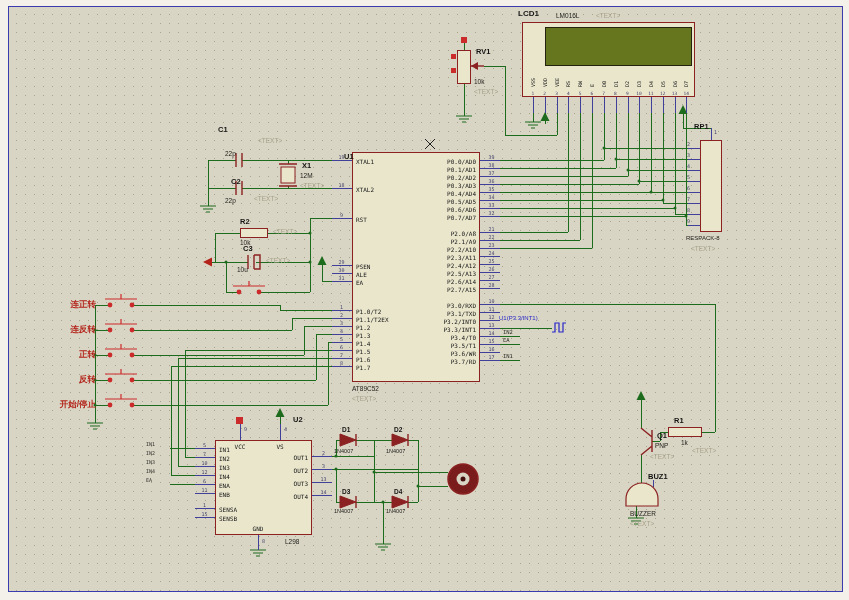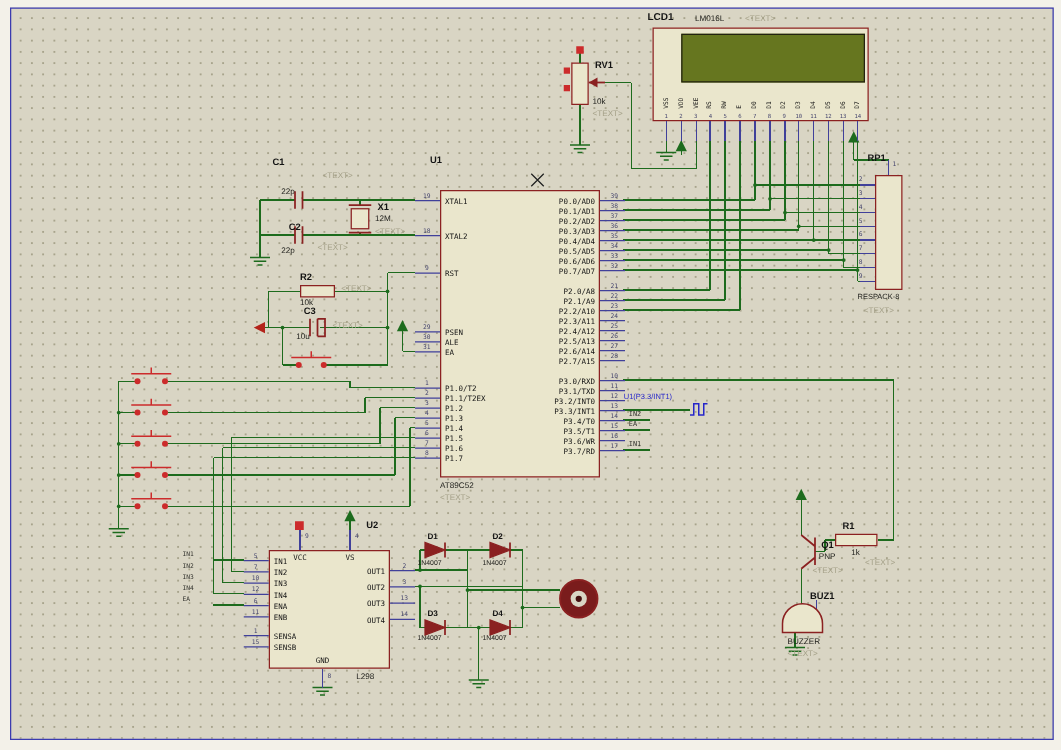--- a/index.html
+++ b/index.html
@@ -565,40 +565,48 @@
       <div class="rpnum">3</div>
       <div class="rpnum">4</div>
       <div class="rpnum">5</div>
       <div class="rpnum">6</div>
       <div class="rpnum">7</div>
       <div class="rpnum">8</div>
       <div class="rpnum">9</div>
     </div>
   <div class="pnumf" style="left:714px;top:129px;">1</div>
 
+  <div id="sw-labels">
+
+  <div class="swlbl">连正转</div>
+      <div class="swlbl">连反转</div>
+      <div class="swlbl">正转</div>
+      <div class="swlbl">反转</div>
+      <div class="swlbl">开始/停止</div>
+    </div>
   <div class="hit" style="left:102px;top:298px;width:36px;height:14px;"></div>
   <div class="hit" style="left:102px;top:323px;width:36px;height:14px;"></div>
   <div class="hit" style="left:102px;top:348px;width:36px;height:14px;"></div>
   <div class="hit" style="left:102px;top:373px;width:36px;height:14px;"></div>
   <div class="hit" style="left:102px;top:398px;width:36px;height:14px;"></div>
   <div class="hit" style="left:232px;top:284px;width:34px;height:14px;"></div>
 
   <div class="ref" style="left:518px;top:9px;font-size:8px;">LCD1</div>
   <div class="val" style="left:556px;top:12px;">LM016L</div>
   <div class="gtext" style="left:596px;top:12px;">&lt;TEXT&gt;</div>
 
   <div class="ref" style="left:476px;top:47px;">RV1</div>
   <div class="val" style="left:474px;top:78px;">10k</div>
   <div class="gtext" style="left:474px;top:88px;">&lt;TEXT&gt;</div>
 
   <div class="ref" style="left:694px;top:122px;">RP1</div>
   <div class="val" style="left:686px;top:235px;font-size:6px;">RESPACK-8</div>
   <div class="gtext" style="left:691px;top:245px;">&lt;TEXT&gt;</div>
 
-  <div class="ref" style="left:344px;top:123px;">U1</div>
+  <div class="ref" style="left:344px;top:152px;">U1</div>
   <div class="val" style="left:352px;top:385px;">AT89C52</div>
   <div class="gtext" style="left:352px;top:395px;">&lt;TEXT&gt;</div>
 
   <div class="ref" style="left:218px;top:125px;">C1</div>
   <div class="val" style="left:225px;top:150px;">22p</div>
   <div class="gtext" style="left:258px;top:137px;">&lt;TEXT&gt;</div>
 
   <div class="ref" style="left:231px;top:177px;">C2</div>
   <div class="val" style="left:225px;top:197px;">22p</div>
   <div class="gtext" style="left:254px;top:195px;">&lt;TEXT&gt;</div>

